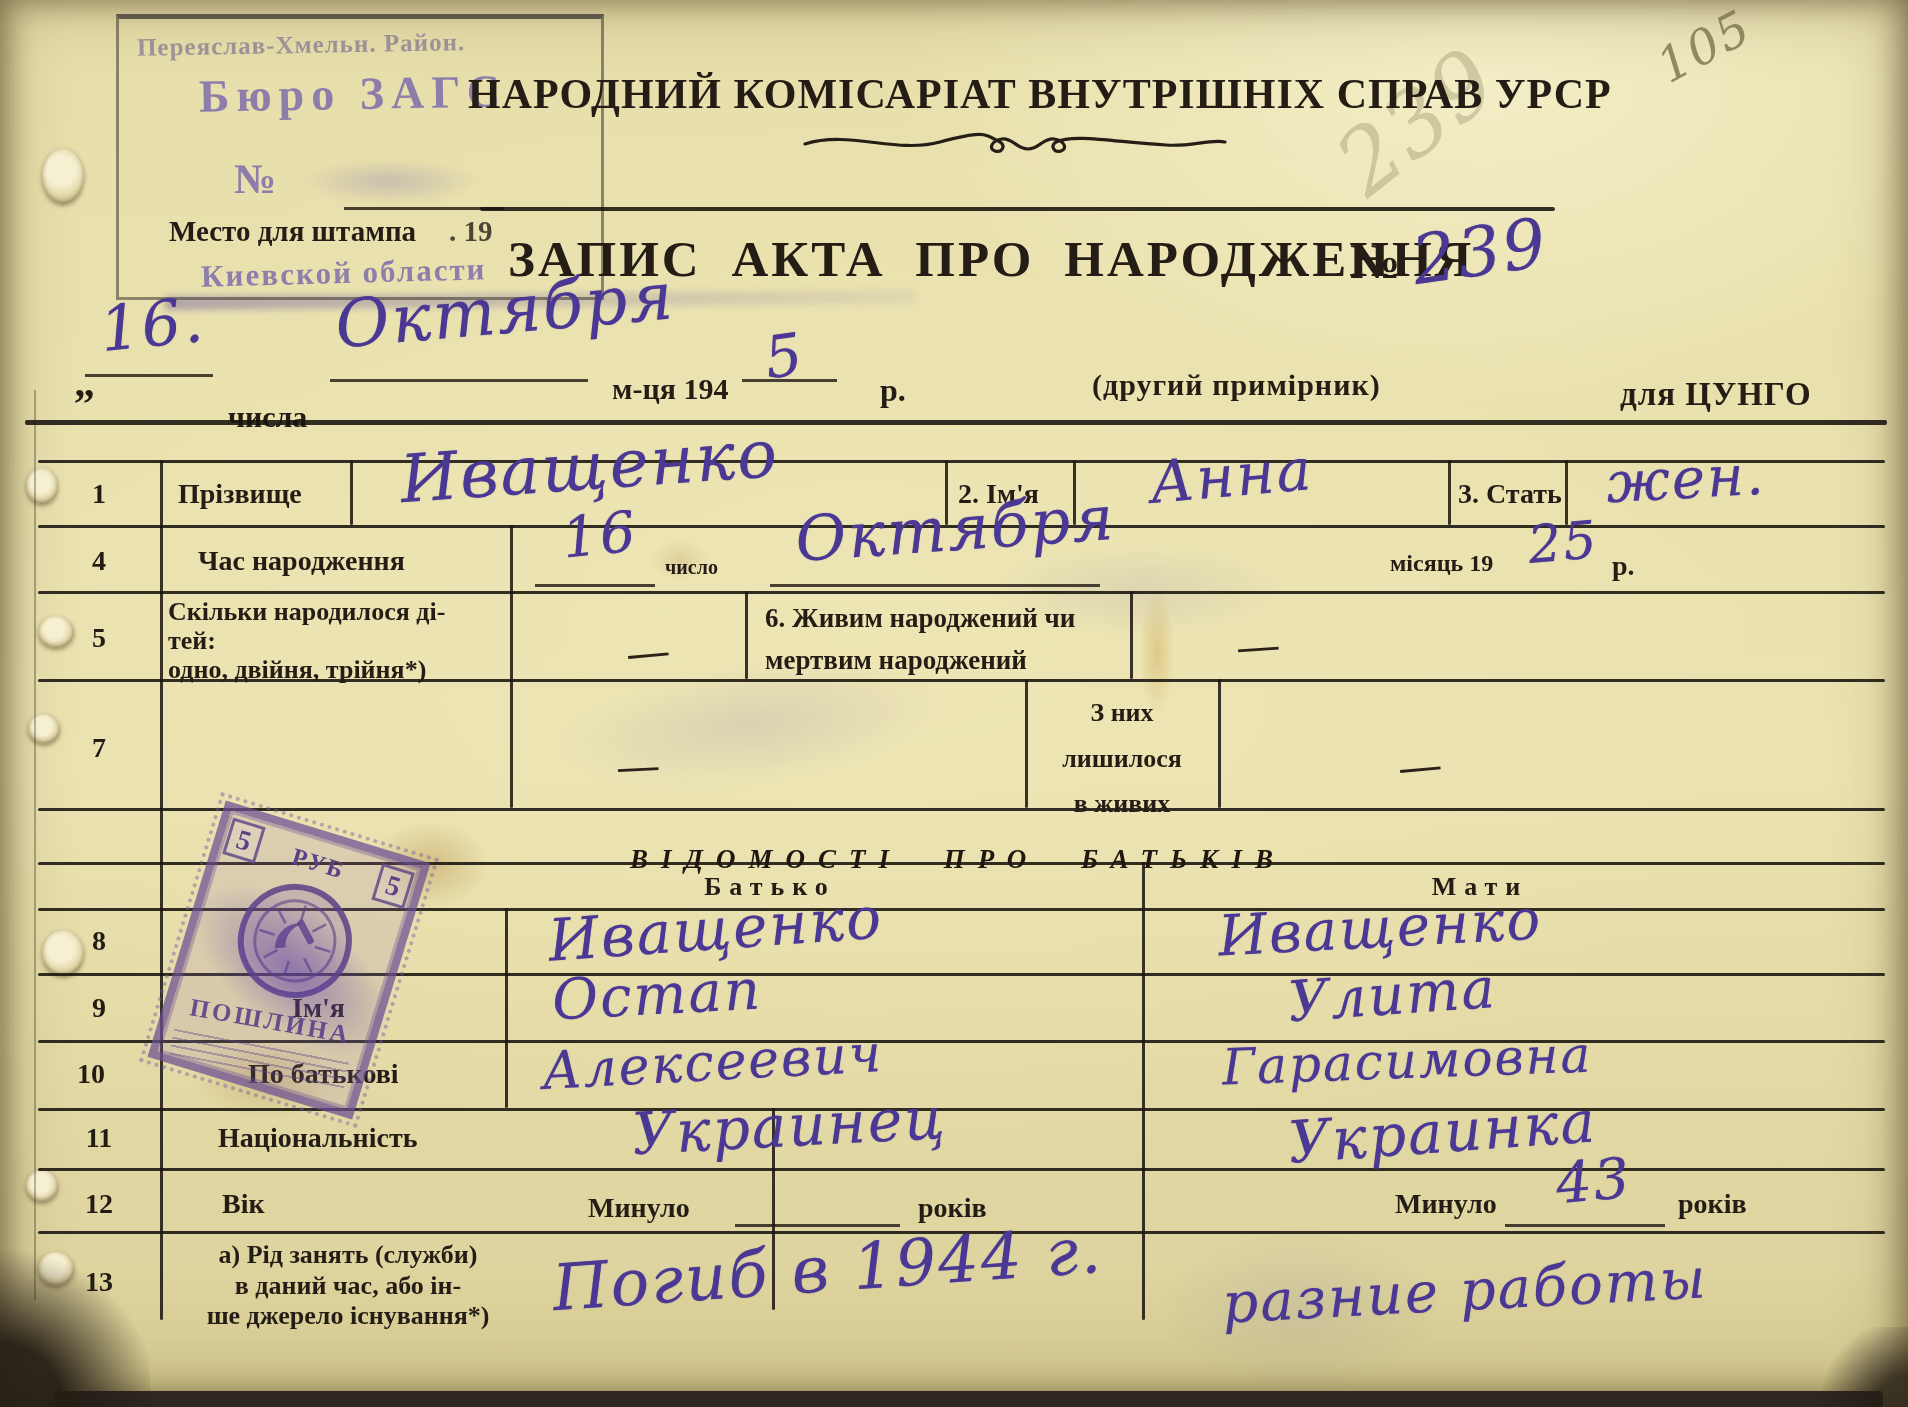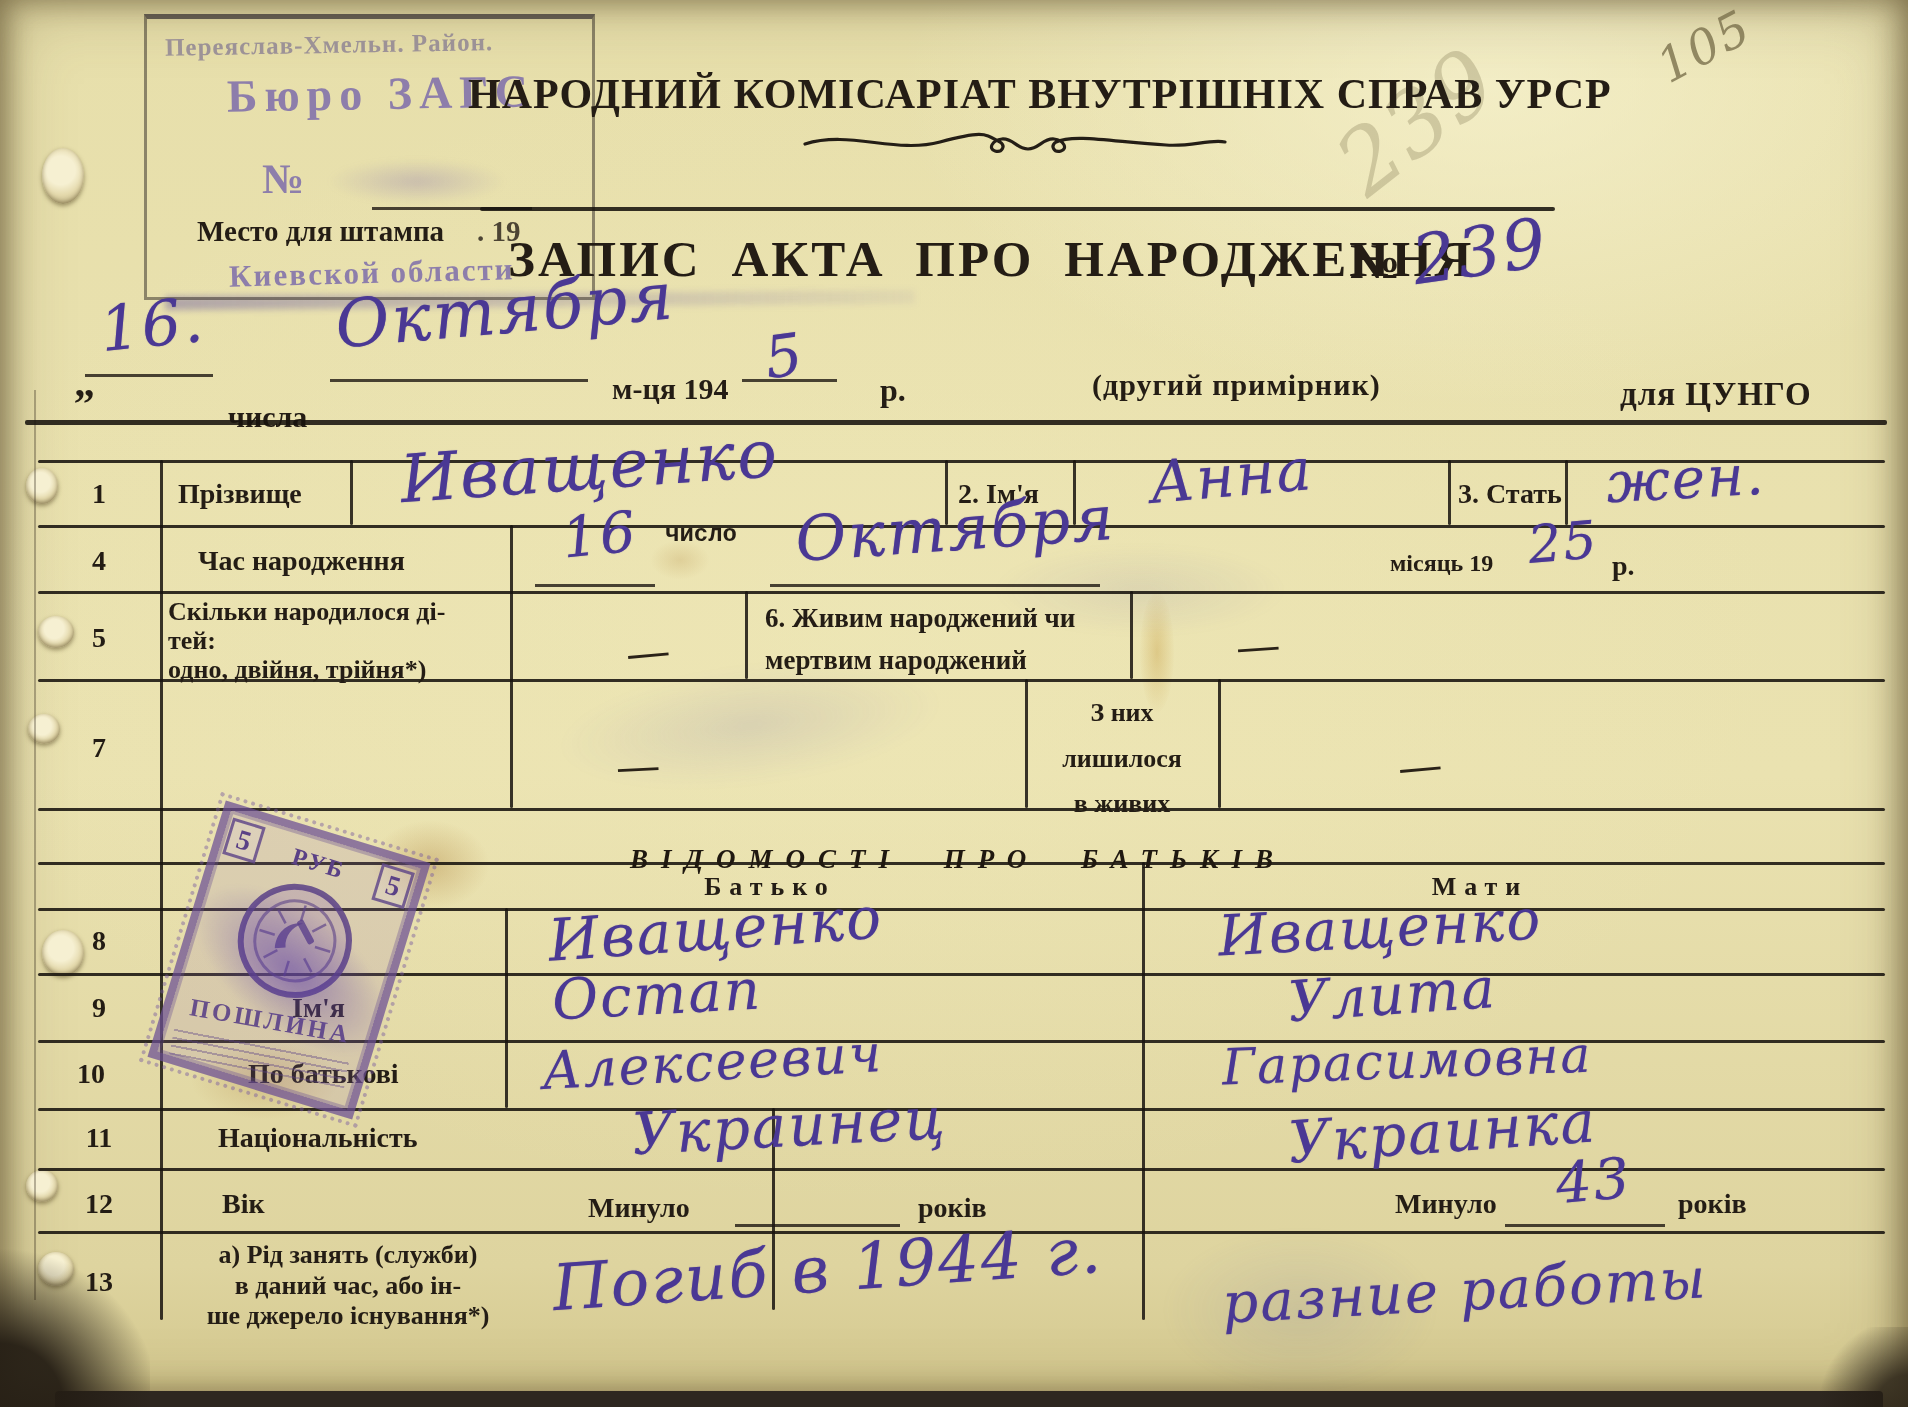--- a/index.html
+++ b/index.html
@@ -67,21 +67,21 @@
   <div class="smudge" style="left:165px;top:293px;width:750px;height:14px;transform:rotate(-.5deg);background:linear-gradient(90deg, rgba(110,95,160,.45), rgba(110,95,160,.08));"></div>
 
   <div class="abs" style="left:55px;right:25px;bottom:0;height:16px;background:#2e2720;border-radius:4px 4px 0 0;"></div>
   <div class="abs" style="left:0;bottom:0;width:150px;height:170px;background:radial-gradient(circle at 0 100%, rgba(36,29,20,.95) 28%, rgba(36,29,20,0) 70%);"></div>
   <div class="abs" style="right:0;bottom:0;width:100px;height:80px;background:radial-gradient(circle at 100% 100%, rgba(36,29,20,.8) 25%, rgba(36,29,20,0) 70%);"></div>
   <div class="abs" style="left:34px;top:390px;width:2px;height:910px;background:rgba(45,35,22,.32);"></div>
 
   <div class="abs hw" style="left:1655px;top:18px;font-size:48px;color:rgba(122,112,76,.8);text-shadow:none;transform:rotate(-28deg);">105</div>
   <div class="abs hw" style="left:1330px;top:70px;font-size:88px;color:rgba(135,125,88,.32);text-shadow:none;transform:rotate(-38deg);">239</div>
 
-  <div class="abs" style="left:144px;top:14px;width:445px;height:278px;border:3px solid rgba(50,42,38,.5);border-top:5px solid rgba(38,32,40,.65);">
+  <div class="abs" style="left:116px;top:14px;width:445px;height:278px;border:3px solid rgba(50,42,38,.5);border-top:5px solid rgba(38,32,40,.65);padding-left:37px;">
     <div class="abs stamped" style="left:18px;top:12px;font-size:25px;letter-spacing:1px;color:rgba(110,98,140,.6);transform:rotate(-1deg);white-space:nowrap;">Переяслав-Хмельн.  Район.</div>
     <div class="abs stamped" style="left:80px;top:48px;font-size:46px;letter-spacing:7px;transform:rotate(-1deg);white-space:nowrap;">Бюро ЗАГС</div>
     <div class="abs stamped" style="left:115px;top:136px;font-size:42px;">№</div>
     <div class="smudge" style="left:180px;top:140px;width:180px;height:45px;background:radial-gradient(ellipse, rgba(130,110,175,.3), rgba(130,110,175,0) 70%);"></div>
     <div class="ul" style="left:225px;top:188px;width:160px;"></div>
     <div class="abs printed" style="left:50px;top:196px;font-size:29px;white-space:nowrap;">Место для штампа</div>
     <div class="abs printed" style="left:330px;top:196px;font-size:29px;color:rgba(36,29,21,.8);">. 19</div>
     <div class="abs stamped" style="left:82px;top:236px;font-size:31px;letter-spacing:2px;transform:rotate(-1.5deg);white-space:nowrap;">Киевской области</div>
   </div>
 
@@ -144,21 +144,21 @@
   <div class="abs hw" style="left:400px;top:428px;font-size:66px;transform:rotate(-4deg);">Иващенко</div>
   <div class="abs printed" style="left:958px;top:478px;font-size:28px;white-space:nowrap;">2. Ім'я</div>
   <div class="abs hw" style="left:1150px;top:442px;font-size:58px;transform:rotate(-5deg);">Анна</div>
   <div class="abs printed" style="left:1458px;top:478px;font-size:28px;white-space:nowrap;">3. Стать</div>
   <div class="abs hw" style="left:1606px;top:446px;font-size:56px;transform:rotate(-3deg);">жен.</div>
 
   <div class="abs num" style="left:38px;top:545px;">4</div>
   <div class="abs printed" style="left:198px;top:545px;font-size:28px;white-space:nowrap;">Час народження</div>
   <div class="abs hw" style="left:562px;top:502px;font-size:56px;transform:rotate(-6deg);">16</div>
   <div class="ul" style="left:535px;top:584px;width:120px;"></div>
-  <div class="abs printed" style="left:665px;top:521px;font-size:24px;font-family:Liberation Mono, monospace;">число</div>
+  <div class="abs printed" style="left:665px;top:556px;font-size:20px;">число</div>
   <div class="abs hw" style="left:795px;top:492px;font-size:62px;transform:rotate(-4deg);">Октября</div>
   <div class="ul" style="left:770px;top:584px;width:330px;"></div>
   <div class="abs printed" style="left:1390px;top:550px;font-size:24px;white-space:nowrap;">місяць 19</div>
   <div class="abs hw" style="left:1528px;top:512px;font-size:52px;transform:rotate(-5deg);">25</div>
   <div class="abs printed" style="left:1612px;top:550px;font-size:28px;">р.</div>
 
   <div class="abs num" style="left:38px;top:622px;">5</div>
   <div class="abs printed pre" style="left:168px;top:597px;width:345px;font-size:26px;line-height:1.12;">Скільки народилося ді-
 тей:
 одно, двійня, трійня*)</div>

